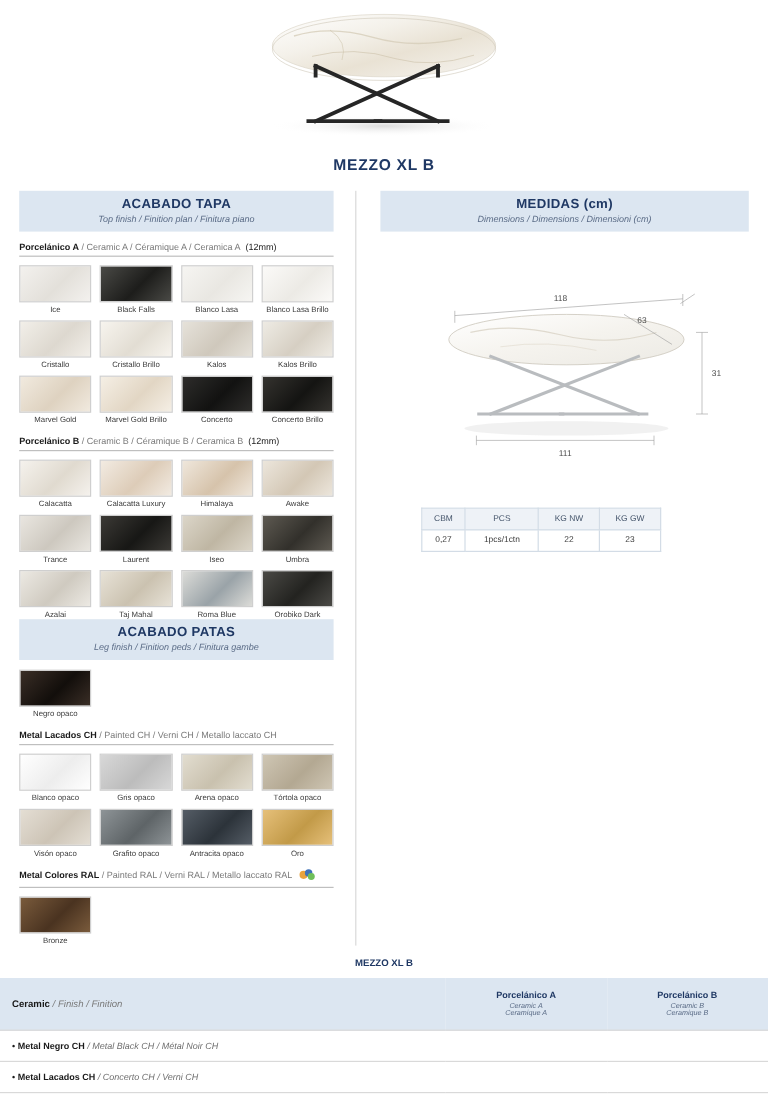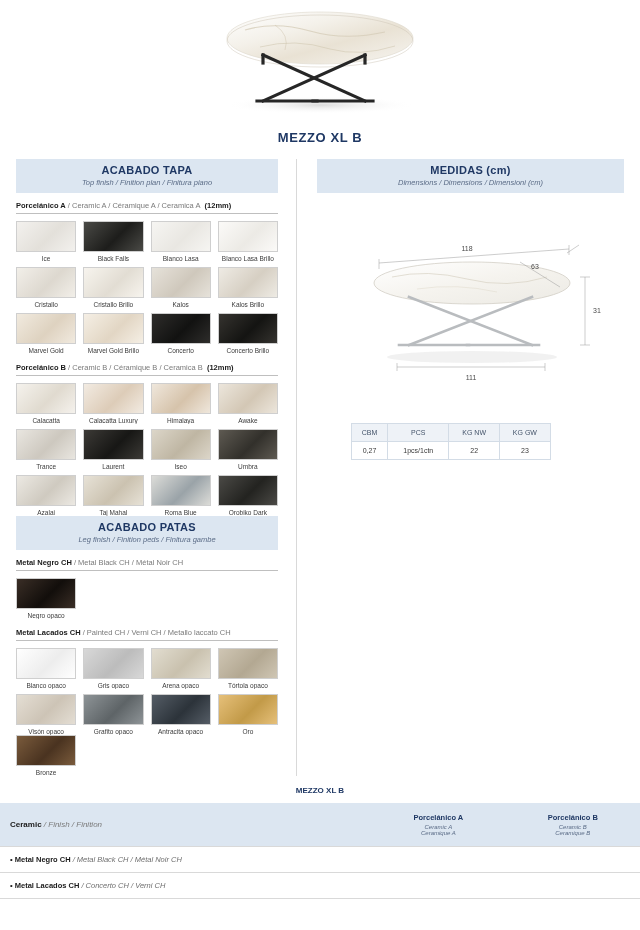--- a/index.html
+++ b/index.html
@@ -49,21 +49,21 @@
 
   .group-label {
     font-size:7.5px;
     border-bottom:1px solid #bfbfbf;
     padding-bottom:3px;
     margin:6px 0 7px 0;
     color:#404040;
   }
   .group-label b { color:#1a1a1a; }
   .group-label .light { color:#7a7a7a; }
-  .group-label .mm { color:#1a1a1a; font-weight:bold; }
+  .group-label .mm { color:#1a1a1a; font-weight:normal; }
 
   .swatch-grid {
     display:grid;
     grid-template-columns: repeat(4, 1fr);
     column-gap:7px;
     row-gap:5px;
   }
   .swatch { width:100%; }
   .swatch .sw {
     width:100%; height:31px;
@@ -279,23 +279,20 @@
           <div class="sw" style="background: linear-gradient(135deg, rgb(75, 74, 70) 0%, rgb(35, 35, 32) 55%, rgb(75, 74, 70) 100%);"></div>
           <div class="lbl">Orobiko Dark</div>
         </div>
       </div>
 
     <div class="section-header" style="margin-top:0;">
       <div class="sh-title">ACABADO PATAS</div>
       <div class="sh-sub">Leg finish / Finition peds / Finitura gambe</div>
     </div>
 
-    <div class="group-label">
-      <b>Metal Negro CH</b><span class="light"> / Metal Black CH / Métal Noir CH</span>
-    </div>
     <div class="legs-grid" id="grid-black">
         <div class="swatch">
           <div class="sw" style="background: linear-gradient(135deg, rgb(58, 46, 38) 0%, rgb(18, 14, 11) 55%, rgb(58, 46, 38) 100%);"></div>
           <div class="lbl">Negro opaco</div>
         </div>
       </div>
 
     <div class="group-label" style="margin-top:9px;">
       <b>Metal Lacados CH</b><span class="light"> / Painted CH / Verni CH / Metallo laccato CH</span>
     </div>
@@ -327,20 +324,30 @@
         <div class="swatch">
           <div class="sw" style="background: linear-gradient(135deg, rgb(85, 93, 102) 0%, rgb(44, 51, 58) 55%, rgb(85, 93, 102) 100%);"></div>
           <div class="lbl">Antracita opaco</div>
         </div>
         <div class="swatch">
           <div class="sw" style="background: linear-gradient(135deg, rgb(230, 192, 122) 0%, rgb(194, 154, 72) 55%, rgb(230, 192, 122) 100%);"></div>
           <div class="lbl">Oro</div>
         </div>
       </div>
 
+    <div class="group-label" style="margin-top:9px;">
+      <b>Metal Colores RAL</b><span class="light"> / Painted RAL / Verni RAL / Metallo laccato  RAL</span>
+      <span class="ral-dots">
+        <svg width="14" height="10" viewBox="0 0 14 10">
+          <circle cx="4" cy="5" r="3.4" fill="#e8a33d"></circle>
+          <circle cx="8.2" cy="3.4" r="3.1" fill="#3f72b8"></circle>
+          <circle cx="10.4" cy="6.4" r="2.9" fill="#6fbf5a"></circle>
+        </svg>
+      </span>
+    </div>
     <div class="legs-grid" id="grid-ral">
         <div class="swatch">
           <div class="sw" style="background: linear-gradient(135deg, rgb(122, 91, 60) 0%, rgb(74, 51, 32) 55%, rgb(122, 91, 60) 100%);"></div>
           <div class="lbl">Bronze</div>
         </div>
       </div>
 
   </div>
 
   <div class="col-right">

